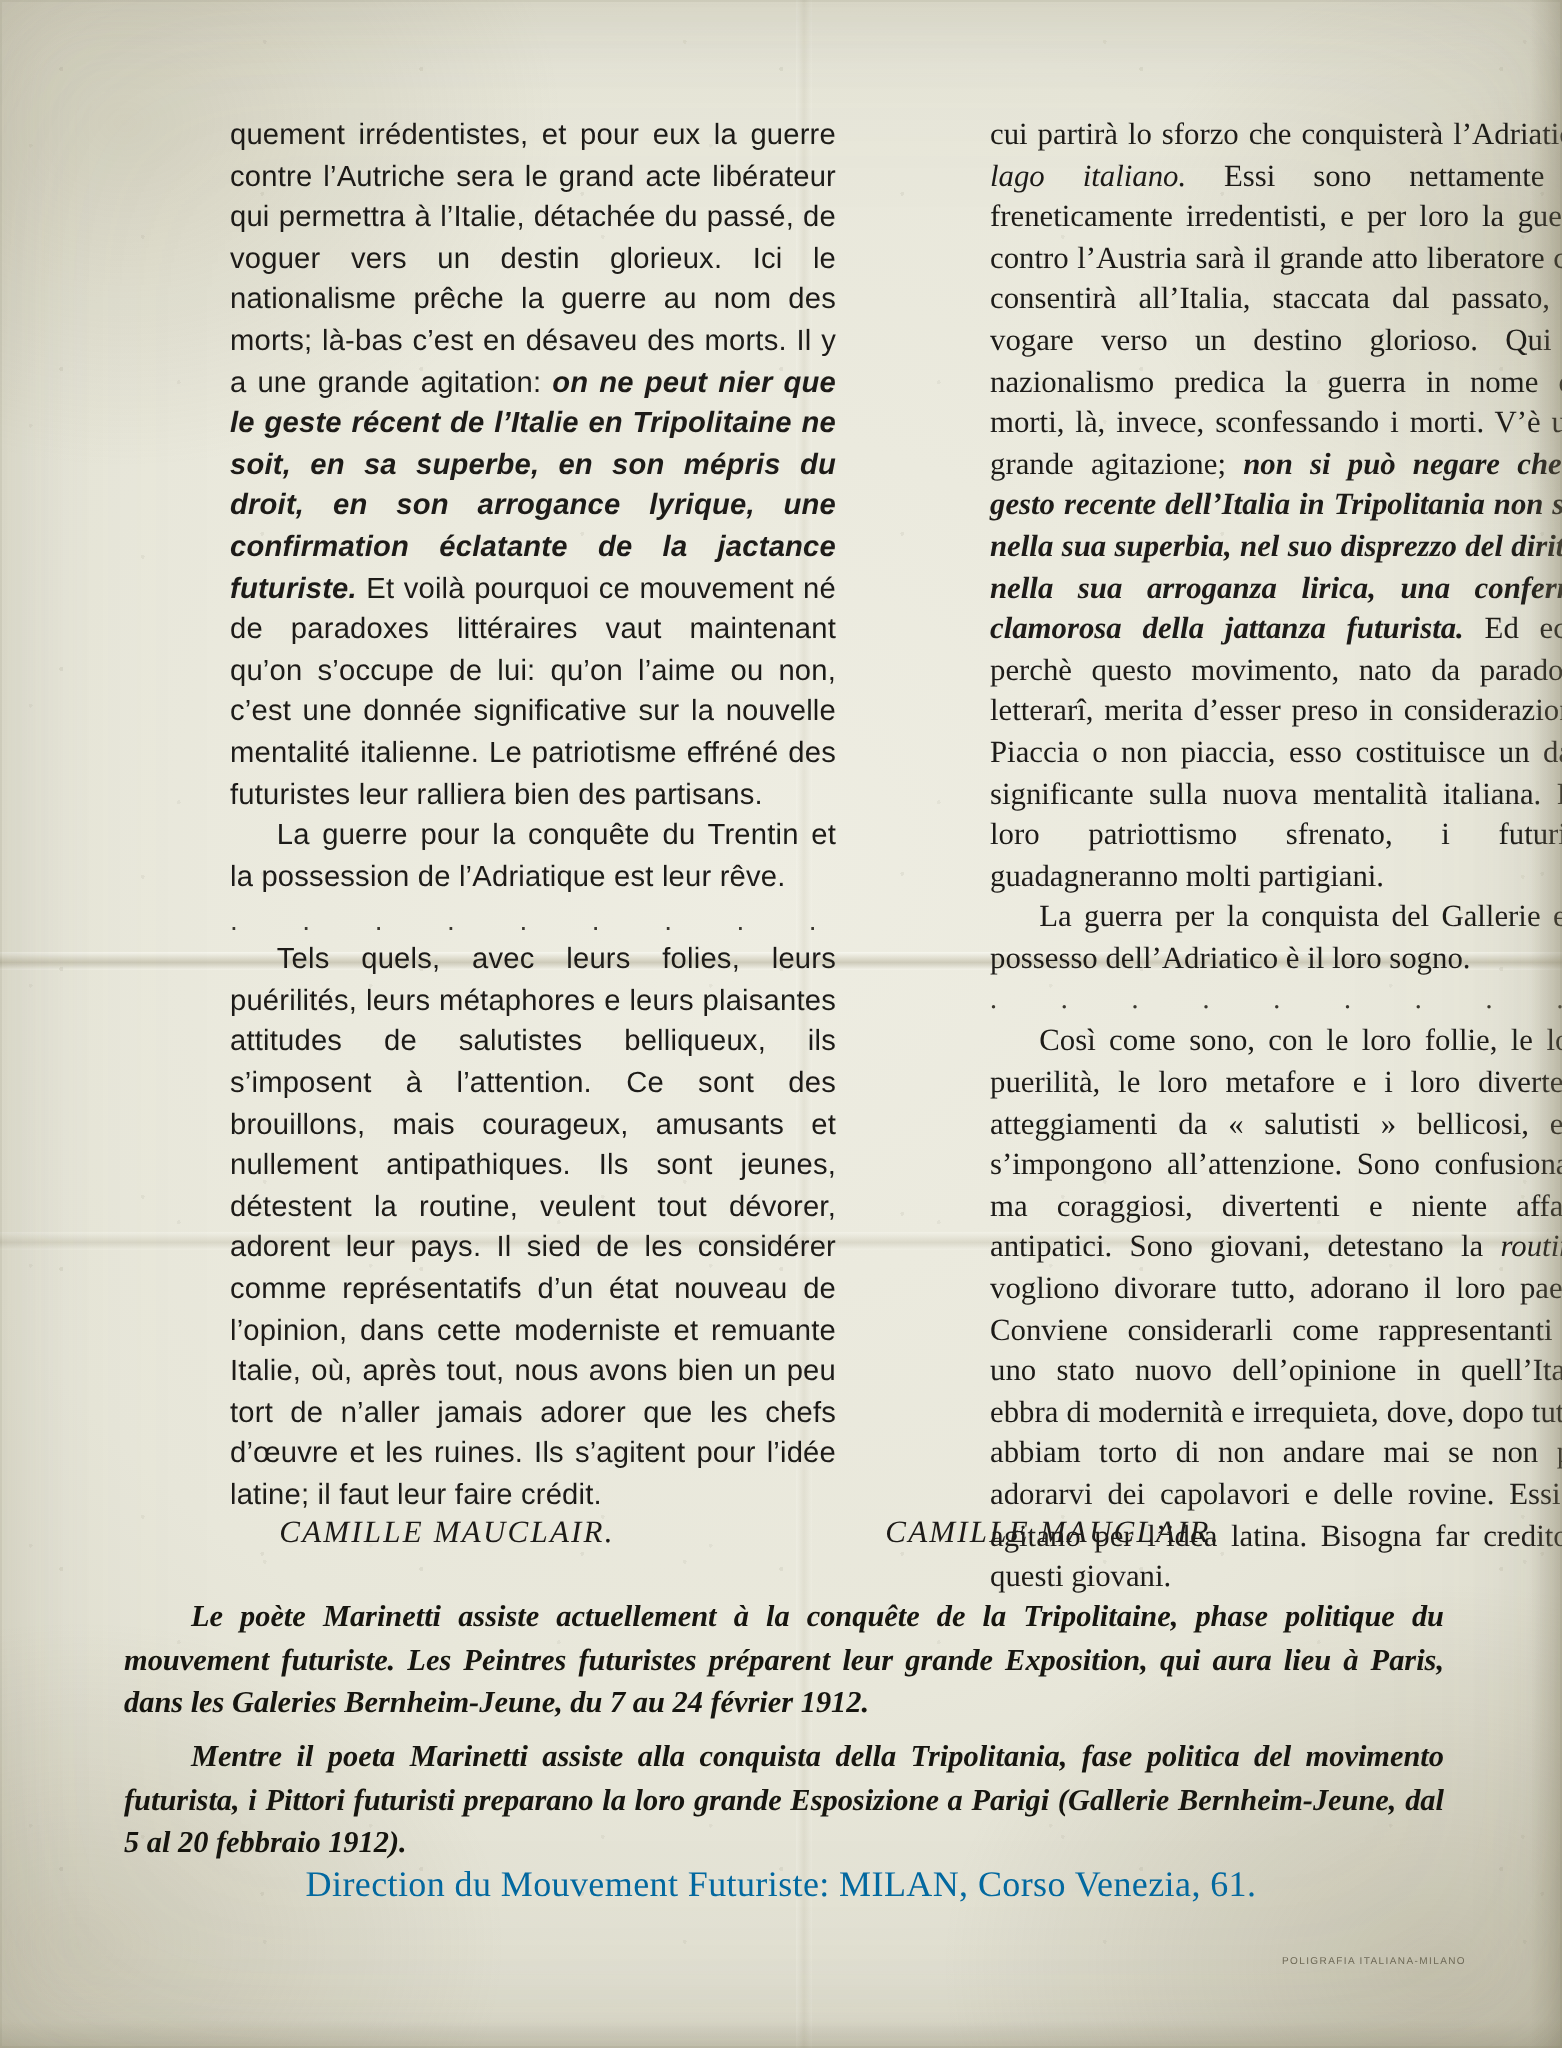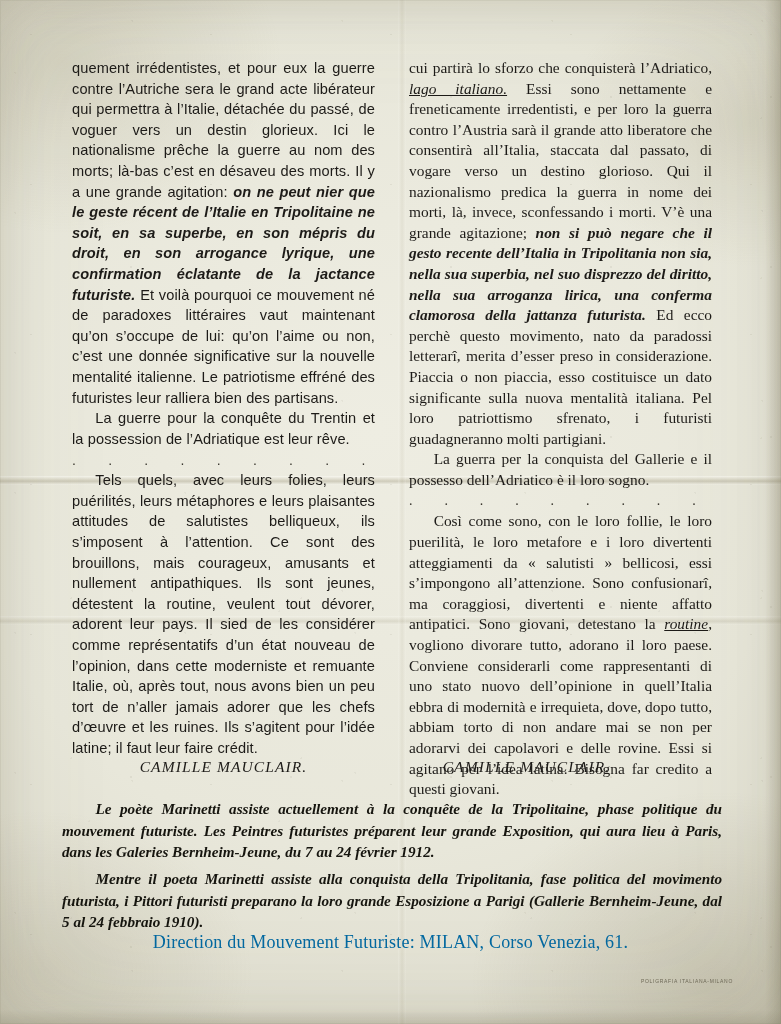--- a/index.html
+++ b/index.html
@@ -78,21 +78,21 @@
   }
   
   .columns {
     position: absolute;
     top: 58px;
     left: 72px;
     width: 640px;
     display: flex;
     gap: 34px;
   }
-  .col { width: 303px; }
+  .col { width: 303px; margin-left: 43px; }
   .col p {
     margin: 0;
     text-align: justify;
     text-justify: inter-word;
     hyphens: manual;
   }
   .col-fr {
     font-family: "Liberation Sans", sans-serif;
     font-size: 14.6px;
     line-height: 20.6px;
@@ -101,21 +101,21 @@
   .col-it {
     font-family: "Liberation Serif", serif;
     font-size: 15.4px;
     line-height: 20.6px;
   }
   .indent { text-indent: 1.6em; }
   .b-italic {
     font-weight: bold;
     font-style: italic;
   }
-  .it-em { font-style: italic; text-decoration: underline; }
+  .it-em { font-style: italic; }
   .dotline {
     margin: 3px 0 2px 0 !important;
     text-align: left !important;
     letter-spacing: 14.2px;
     font-size: 14px;
     line-height: 16px;
     color: #3a372f;
     white-space: nowrap;
     overflow: hidden;
   }
@@ -231,21 +231,21 @@
       </p>
     </div>
   </div>
 
   <div class="signatures">
     <div class="sig sig-fr">CAMILLE MAUCLAIR.</div>
     <div class="sig sig-it">CAMILLE MAUCLAIR.</div>
   </div>
 
   <div class="notice notice-fr">Le poète Marinetti assiste actuellement à la conquête de la Tripolitaine, phase politique du mouvement futuriste. Les Peintres futuristes préparent leur grande Exposition, qui aura lieu à Paris, dans les Galeries Bernheim-Jeune, du 7 au 24 février 1912.</div>
-  <div class="notice notice-it">Mentre il poeta Marinetti assiste alla conquista della Tripolitania, fase politica del movimento futurista, i Pittori futuristi preparano la loro grande Esposizione a Parigi (Gallerie Bernheim-Jeune, dal 5 al 24 febbraio 1910).</div>
+  <div class="notice notice-it">Mentre il poeta Marinetti assiste alla conquista della Tripolitania, fase politica del movimento futurista, i Pittori futuristi preparano la loro grande Esposizione a Parigi (Gallerie Bernheim-Jeune, dal 5 al 20 febbraio 1912).</div>
 
   <div class="address-line">Direction du Mouvement Futuriste: MILAN, Corso Venezia, 61.</div>
 
   <div class="imprint">POLIGRAFIA ITALIANA-MILANO</div>
 
   <div class="speckle"></div>
   <div class="scan-right-edge"></div>
   <div class="scan-bottom-edge"></div>
   <div class="paper-edge"></div>
 </div>

